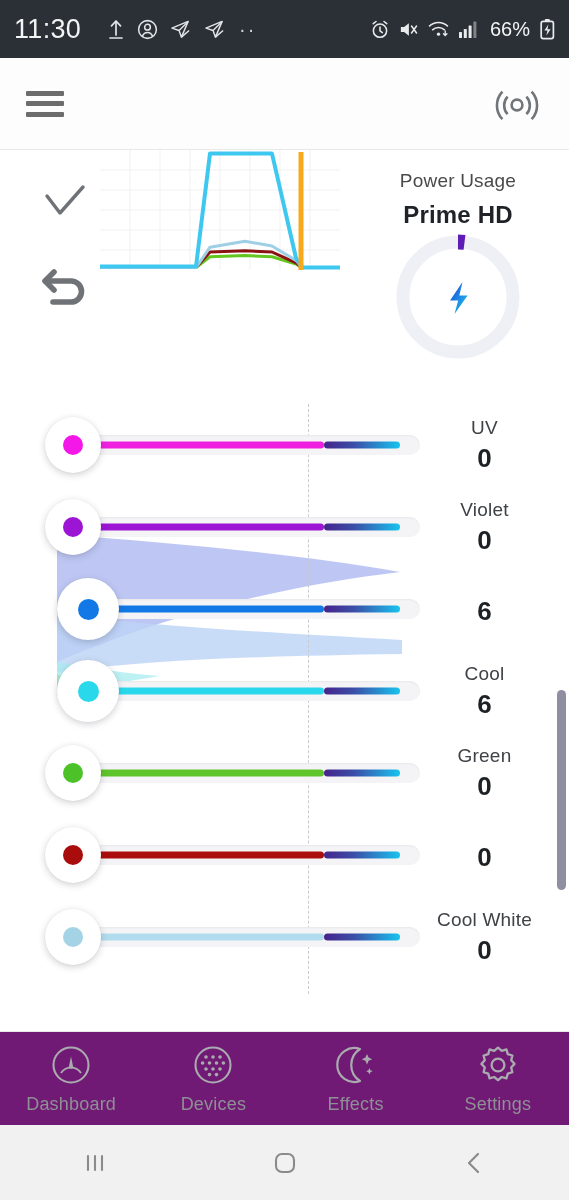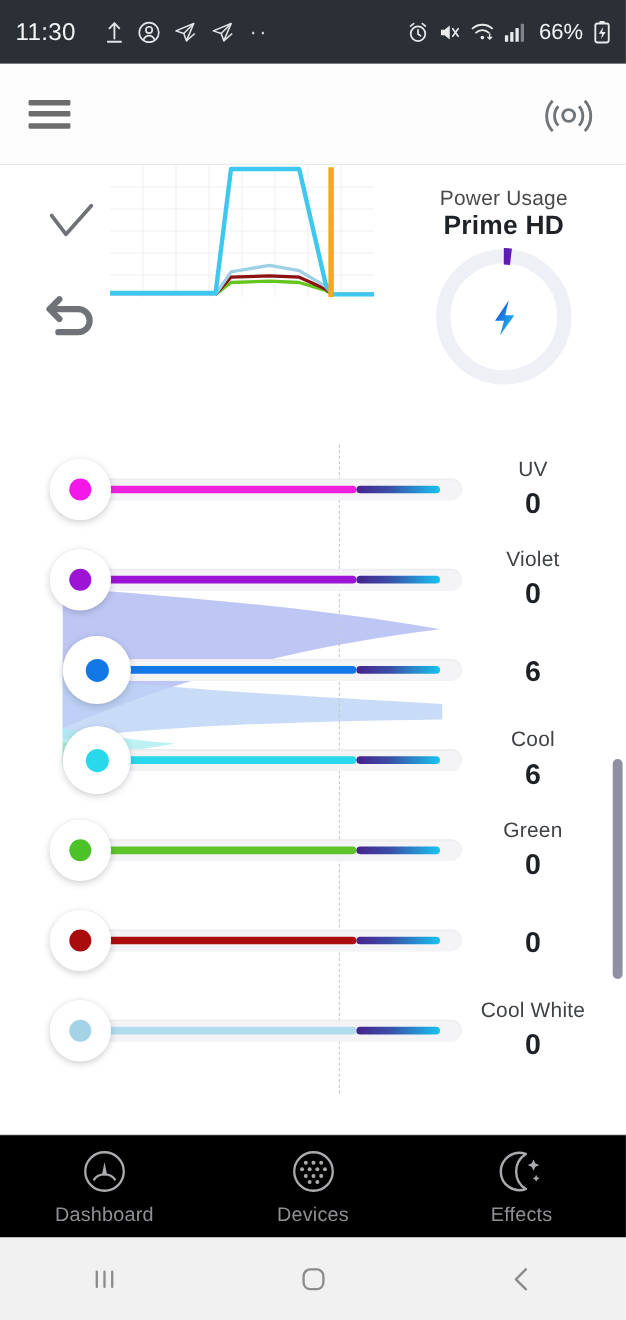--- a/index.html
+++ b/index.html
@@ -10,21 +10,21 @@
     overflow: hidden;
   }
   .phone { position: relative; width: 569px; height: 1200px; background: #fff; }
 
   
   .statusbar {
     position: absolute; top: 0; left: 0; width: 569px; height: 58px;
     background: #2b3036; color: #e8eaec;
     display: flex; align-items: center; padding: 0 14px;
   }
-  .sb-time { font-size: 22px; letter-spacing: .3px; margin-right: 14px; color:#f2f4f5; }
+  .sb-time { font-size: 27px; letter-spacing: .3px; margin-right: 14px; color:#f2f4f5; }
   .sb-left { display: flex; align-items: center; gap: 11px; flex: 1; }
   .sb-right { display: flex; align-items: center; gap: 8px; }
   .sb-ico { display:block; }
   .sb-pct { font-size: 20px; color: #f2f4f5; margin: 0 2px 0 4px; }
   .sb-dots { font-size: 20px; letter-spacing: 2px; color:#cfd3d6; margin-left:2px; line-height:10px;}
 
   
   .appbar {
     position: absolute; top: 58px; left: 0; width: 569px; height: 92px;
     background: #fdfdfd; border-bottom: 1px solid #e9e9e9;
@@ -38,21 +38,21 @@
   .content { position: absolute; top: 150px; left: 0; width: 569px; height: 881px; background:#fff; overflow:hidden; }
 
   
   .toprow { position: relative; height: 250px; }
   .side-actions { position:absolute; left: 36px; top: 22px; width: 60px; }
   .act { width: 58px; height: 62px; display:flex; align-items:center; justify-content:center; cursor:pointer; }
   .chart-wrap { position:absolute; left:100px; top:88px; width: 240px; height: 120px; }
 
   .gauge { position:absolute; right: 16px; top: 20px; width: 190px; text-align:center; }
   .gauge-title { font-size: 19px; color: #4a4a4a; letter-spacing:.2px; }
-  .gauge-name { font-size: 24px; font-weight: bold; color: #1f2328; margin-top: 0; letter-spacing:.2px; }
+  .gauge-name { font-size: 24px; font-weight: bold; color: #1f2328; margin-top: 9px; letter-spacing:.2px; }
   .gauge-watt { font-size: 19px; color: #3c3c3c; margin-top: 11px; }
   .gauge-ring { position: relative; width: 126px; height: 126px; margin: 5px auto 0; }
 
   
   .sliders { position: relative; margin-top: 4px; height: 600px; }
   .dashline {
     position:absolute; left: 308px; top: 0; width: 0; height: 590px;
     border-left: 1px dashed #c9c9cf;
   }
   .row { position: relative; height: 82px; margin-left: 16px; }
@@ -90,21 +90,21 @@
 
   
   .scrollthumb {
     position:absolute; right: 3px; top: 540px; width: 9px; height: 200px;
     background: #7d7b90; border-radius: 5px; opacity:.85; cursor:pointer;
   }
 
   
   .bottomnav {
     position:absolute; top: 1031px; left: 0; width: 569px; height: 94px;
-    background: #000000; border-top: 1px solid #e8e8e8;
+    background: #701a75; border-top: 1px solid #e8e8e8;
     display: flex; align-items: center;
   }
   .navitem { flex:1; display:flex; flex-direction:column; align-items:center; gap:7px; cursor:pointer; }
   .navitem .lbl { font-size: 18px; color: #8e9094; letter-spacing:.2px; }
   .navitem.active .lbl { color: #29c3c9; }
 
   
   .androidnav {
     position:absolute; top: 1125px; left: 0; width:569px; height:75px;
     background: #f1f1f1; display:flex; align-items:center;
@@ -383,20 +383,27 @@
 
     <div class="navitem">
       <svg width="44" height="44" viewBox="0 0 44 44" fill="none" stroke="#a9abae" stroke-width="2.2" stroke-linejoin="round">
         <path d="M26 6 A17 17 0 1 0 26 38 A19 19 0 0 1 26 6 Z"></path>
         <path d="M33 11 l1.6 3.6 3.6 1.6 -3.6 1.6 -1.6 3.6 -1.6-3.6 -3.6-1.6 3.6-1.6z" fill="#a9abae" stroke="none"></path>
         <path d="M35.4 25 l1 2.2 2.2 1 -2.2 1 -1 2.2 -1-2.2 -2.2-1 2.2-1z" fill="#a9abae" stroke="none"></path>
       </svg>
       <span class="lbl">Effects</span>
     </div>
 
+    <div class="navitem">
+      <svg width="44" height="44" viewBox="0 0 44 44" fill="none" stroke="#a9abae" stroke-width="2.3" stroke-linejoin="round">
+        <circle cx="22" cy="22" r="6.4"></circle>
+        <path d="M22 4.6 l3.8 3.2 4.6-1.4 1.4 4.7 4.6 1.5 -1.2 4.7 3.3 3.6 -3.3 3.6 1.2 4.7 -4.6 1.5 -1.4 4.7 -4.6-1.4 -3.8 3.2 -3.8-3.2 -4.6 1.4 -1.4-4.7 -4.6-1.5 1.2-4.7 -3.3-3.6 3.3-3.6 -1.2-4.7 4.6-1.5 1.4-4.7 4.6 1.4z"></path>
+      </svg>
+      <span class="lbl">Settings</span>
+    </div>
   </div>
 
   <div class="androidnav">
     <div>
       <svg width="30" height="30" viewBox="0 0 30 30" stroke="#8b8b8b" stroke-width="2.1" stroke-linecap="round">
         <path d="M8 8v14M15 8v14M22 8v14"></path>
       </svg>
     </div>
     <div>
       <svg width="32" height="32" viewBox="0 0 32 32" fill="none" stroke="#8b8b8b" stroke-width="2.1">

